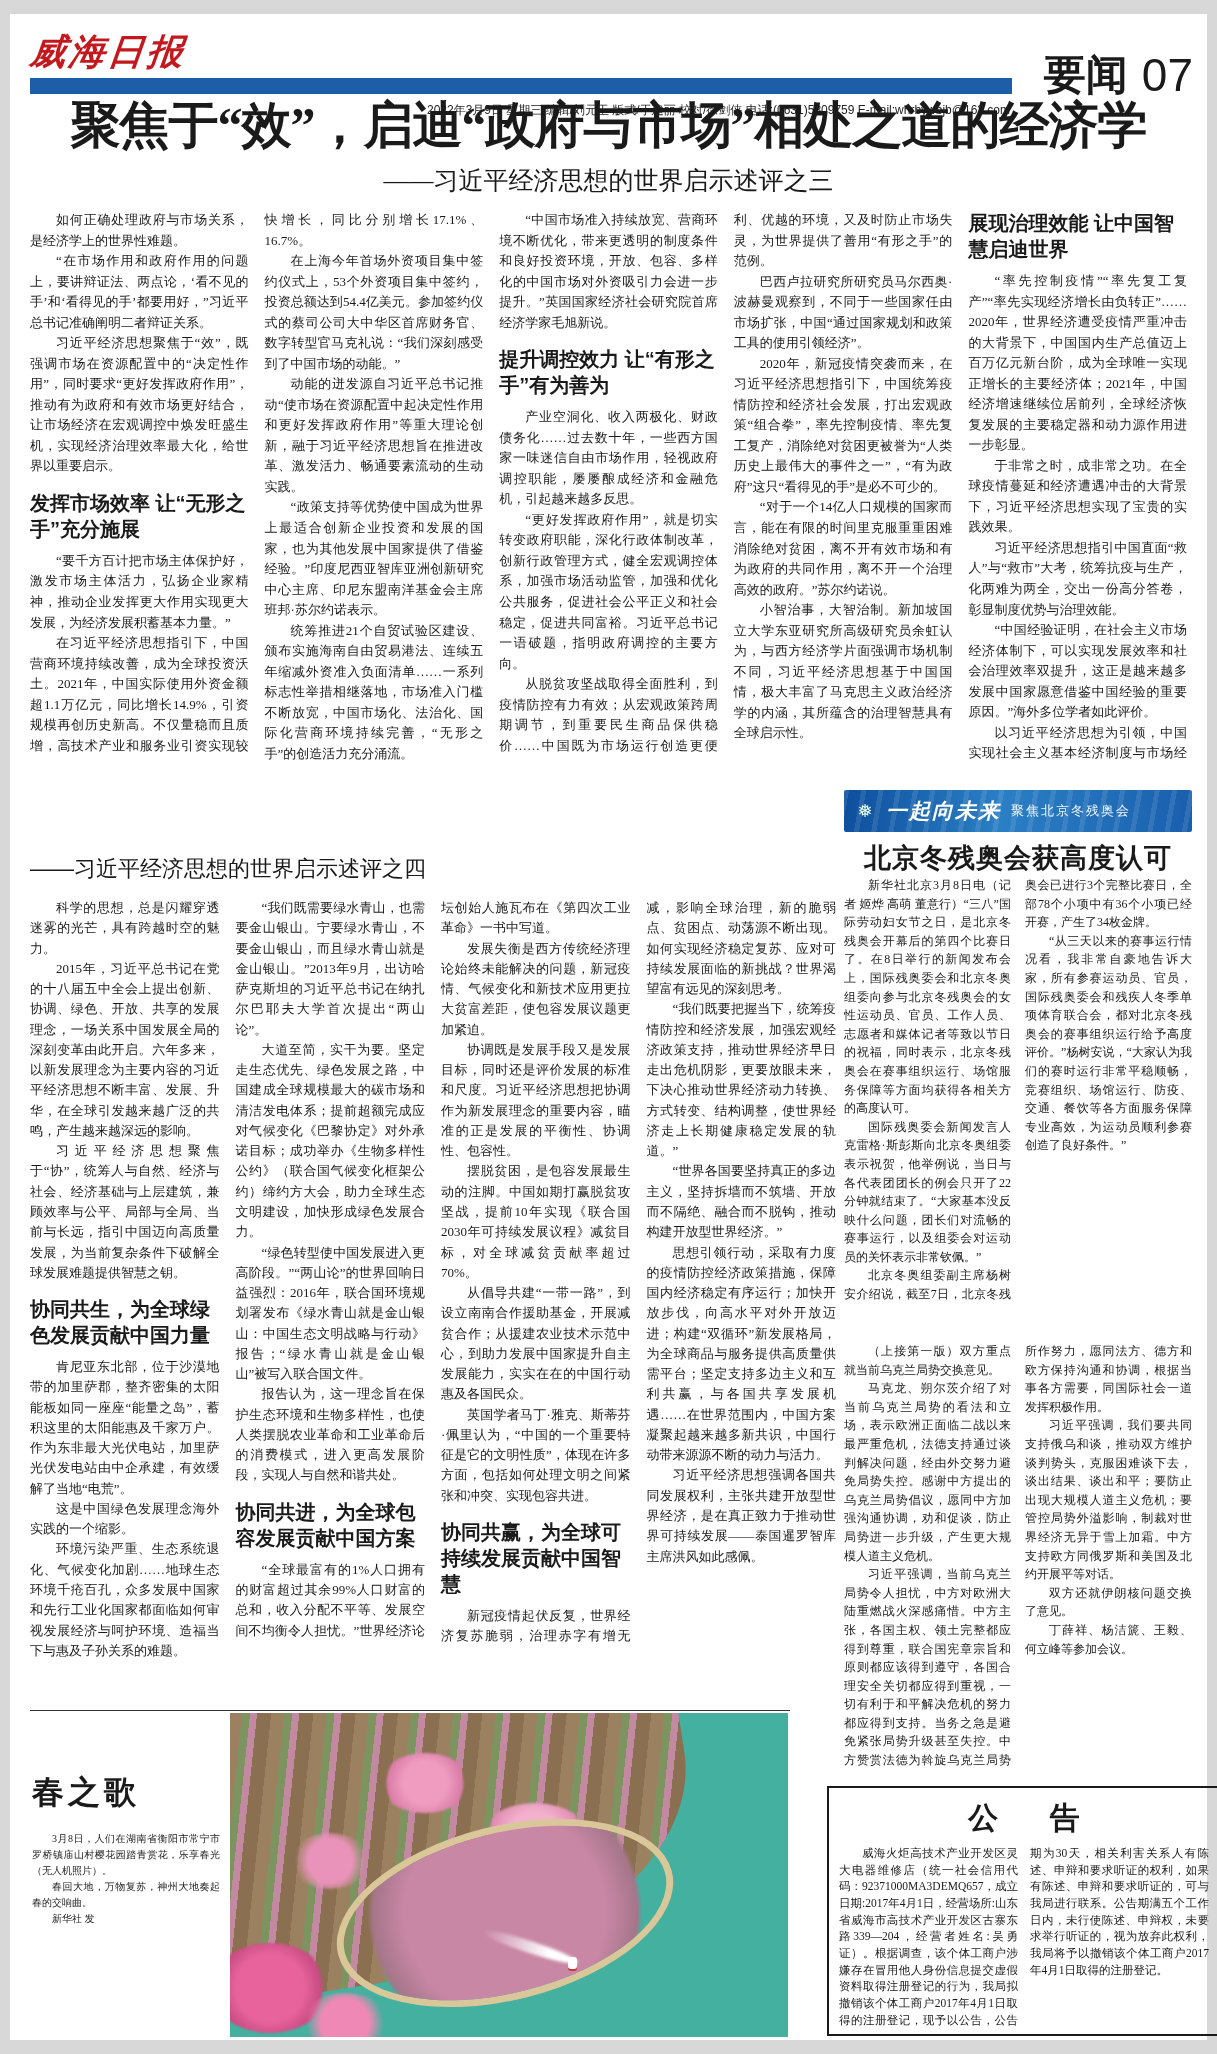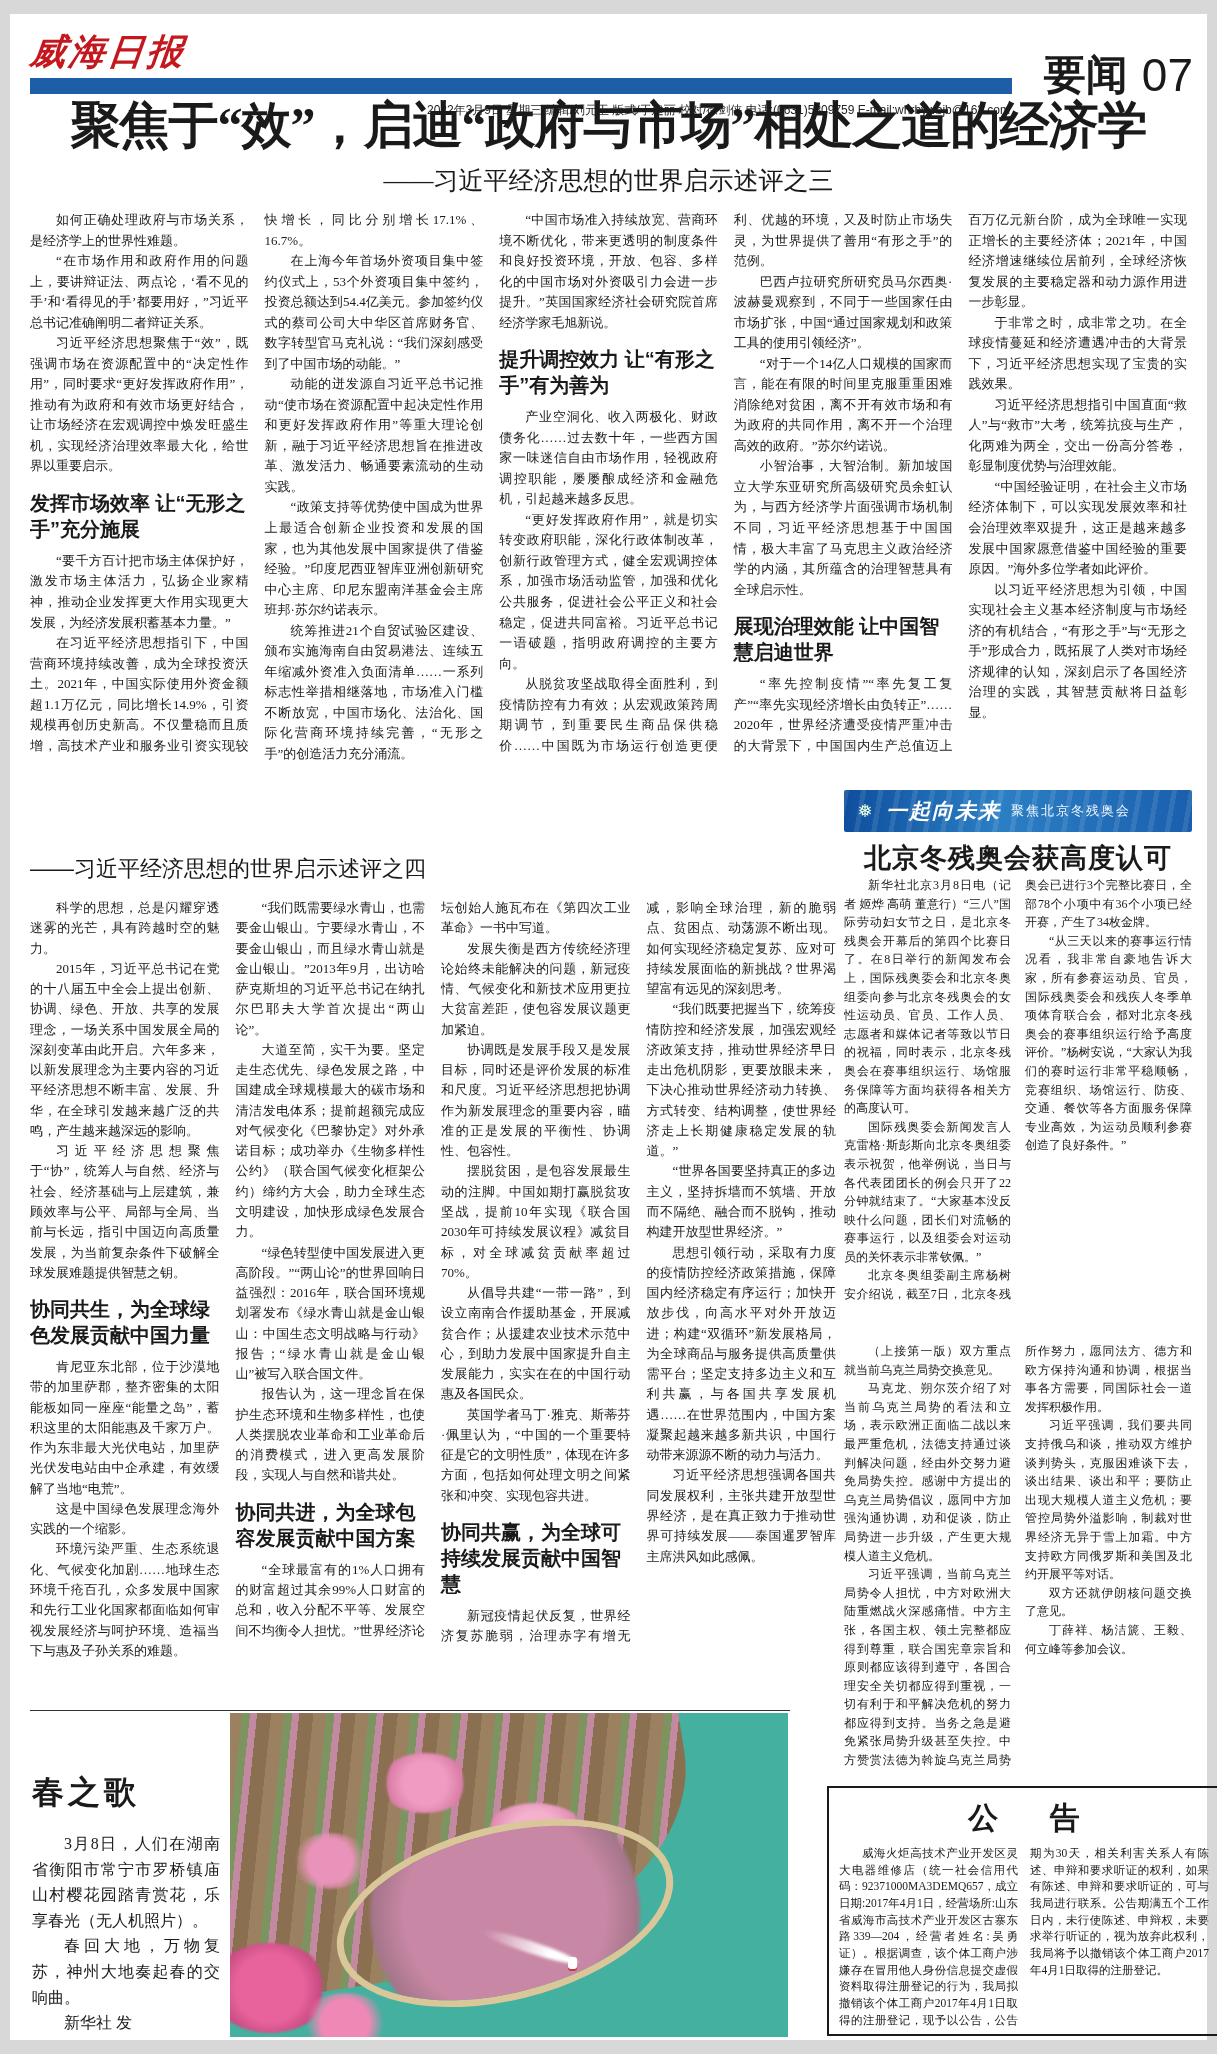--- a/index.html
+++ b/index.html
@@ -62,21 +62,21 @@
   .notice-title{text-align:center;font-size:30px;font-weight:bold;letter-spacing:22px;
                 text-indent:22px;margin:2px 0 6px;}
   .notice-body{height:192px;column-count:2;column-gap:12px;column-fill:auto;overflow:hidden;
                font-size:11.5px;line-height:1.45;}
 
   
   .spring-section{left:20px;top:1696px;width:760px;height:427px;border-top:1px solid #333;
                   border-bottom:1px solid #333;box-sizing:border-box;}
   .spring-text{position:absolute;left:0;top:0;width:196px;height:100%;padding:60px 6px 0 2px;box-sizing:border-box;}
   .spring-title{font-size:32px;font-weight:bold;letter-spacing:4px;margin-bottom:16px;}
-  .spring-text p{font-size:16px;line-height:1.6;text-indent:2em;text-align:justify;margin:0;}
+  .spring-text p{font-size:10px;line-height:1.6;text-indent:2em;text-align:justify;margin:0;}
   .spring-credit{text-align:right;font-size:13.5px;margin-top:2px;}
   .photo{position:absolute;left:200px;top:2px;width:558px;height:324px;overflow:hidden;background:#43b0a0;}
   .photo .field{position:absolute;left:-60px;top:-70px;width:520px;height:330px;transform:rotate(-9deg);
      background:repeating-linear-gradient(105deg,#9b8160 0 13px,#7d9461 13px 21px,#c389a0 21px 28px,#8a6f50 28px 42px);
      border-radius:0 0 55% 25%;}
   .photo .blob{position:absolute;border-radius:50%;filter:blur(1px);}
   .b1{left:150px;top:40px;width:90px;height:60px;background:radial-gradient(circle,#ef9cc0 0 40%,#d97ba6 70%,transparent 72%);}
   .b2{left:250px;top:90px;width:110px;height:70px;background:radial-gradient(circle,#f3b1cd 0 40%,#e08ab1 70%,transparent 72%);}
   .b3{left:60px;top:120px;width:80px;height:56px;background:radial-gradient(circle,#ea93ba 0 45%,transparent 72%);}
   .b4{left:-20px;top:230px;width:120px;height:90px;background:radial-gradient(circle,#e8639c 0 45%,#c74b82 68%,transparent 72%);}
@@ -133,20 +133,21 @@
       <div data-interactable="false" class="t-h">提升调控效力 让“有形之手”有为善为</div>
 
       <div data-interactable="false" class="t-p">产业空洞化、收入两极化、财政债务化……过去数十年，一些西方国家一味迷信自由市场作用，轻视政府调控职能，屡屡酿成经济和金融危机，引起越来越多反思。</div>
 
       <div data-interactable="false" class="t-p">“更好发挥政府作用”，就是切实转变政府职能，深化行政体制改革，创新行政管理方式，健全宏观调控体系，加强市场活动监管，加强和优化公共服务，促进社会公平正义和社会稳定，促进共同富裕。习近平总书记一语破题，指明政府调控的主要方向。</div>
 
       <div data-interactable="false" class="t-p">从脱贫攻坚战取得全面胜利，到疫情防控有力有效；从宏观政策跨周期调节，到重要民生商品保供稳价……中国既为市场运行创造更便利、优越的环境，又及时防止市场失灵，为世界提供了善用“有形之手”的范例。</div>
 
       <div data-interactable="false" class="t-p">巴西卢拉研究所研究员马尔西奥·波赫曼观察到，不同于一些国家任由市场扩张，中国“通过国家规划和政策工具的使用引领经济”。</div>
 
+      <div data-interactable="false" class="t-p">2020年，新冠疫情突袭而来，在习近平经济思想指引下，中国统筹疫情防控和经济社会发展，打出宏观政策“组合拳”，率先控制疫情、率先复工复产，消除绝对贫困更被誉为“人类历史上最伟大的事件之一”，“有为政府”这只“看得见的手”是必不可少的。</div>
 
       <div data-interactable="false" class="t-p">“对于一个14亿人口规模的国家而言，能在有限的时间里克服重重困难消除绝对贫困，离不开有效市场和有为政府的共同作用，离不开一个治理高效的政府。”苏尔约诺说。</div>
 
       <div data-interactable="false" class="t-p">小智治事，大智治制。新加坡国立大学东亚研究所高级研究员余虹认为，与西方经济学片面强调市场机制不同，习近平经济思想基于中国国情，极大丰富了马克思主义政治经济学的内涵，其所蕴含的治理智慧具有全球启示性。</div>
 
       <div data-interactable="false" class="t-h">展现治理效能 让中国智慧启迪世界</div>
 
       <div data-interactable="false" class="t-p">“率先控制疫情”“率先复工复产”“率先实现经济增长由负转正”……2020年，世界经济遭受疫情严重冲击的大背景下，中国国内生产总值迈上百万亿元新台阶，成为全球唯一实现正增长的主要经济体；2021年，中国经济增速继续位居前列，全球经济恢复发展的主要稳定器和动力源作用进一步彰显。</div>
 
       <div data-interactable="false" class="t-p">于非常之时，成非常之功。在全球疫情蔓延和经济遭遇冲击的大背景下，习近平经济思想实现了宝贵的实践效果。</div>

